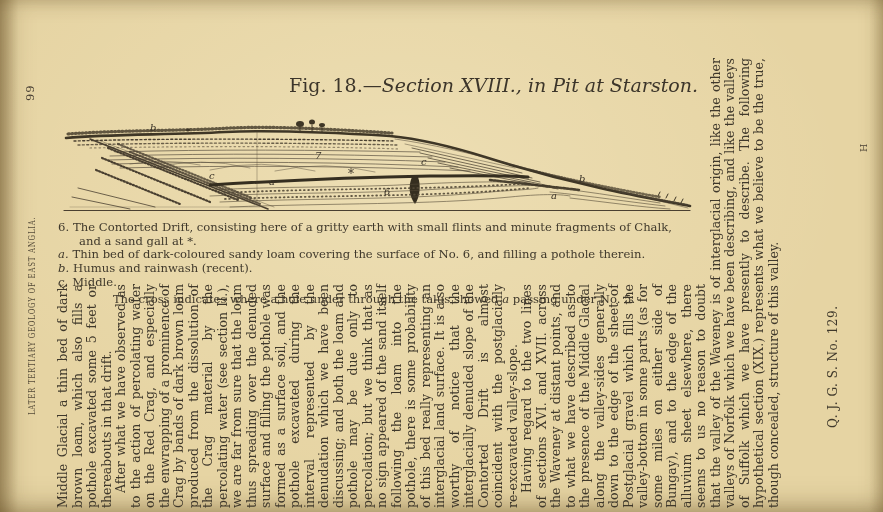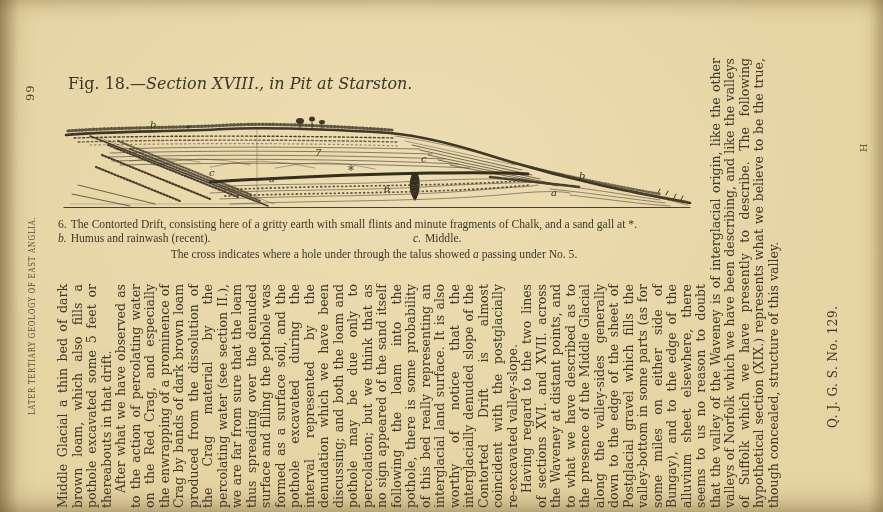--- a/index.html
+++ b/index.html
@@ -51,35 +51,34 @@
     font-size:12px;letter-spacing:.5px;color:#3f382b;white-space:nowrap;
   }
   .sheet-sig{
     position:absolute;top:858px;left:360px;
     font-size:9.5px;color:#4a4134;
   }
 
   
   .figure{position:absolute;top:70px;left:58px;width:640px;}
   .fig-title{
-    text-align:left;font-size:16px;color:#3c352a;
+    text-align:right;font-size:19px;color:#3c352a;
     margin:4px 0 22px 10px;white-space:nowrap;
   }
   .fig-title em{font-style:italic;}
   .engraving{display:block;margin-left:2px;}
   .fig-caption{
     margin-top:9px;
     font-size:11.6px;line-height:13.7px;color:#3f382b;
     width:632px;
-    font-family:Liberation Serif, serif;
   }
   .cap-item{padding-left:21px;text-indent:-21px;margin:0;}
   .cap-label{margin-right:4px;}
   .cap-label.it, .cap-var{font-style:italic;}
-  .cap-row{display:flex;}
+  .cap-row{display:flex;flex-direction:column;}
   .cap-row .b-col{width:334px;}
   .cross-note{text-align:center;margin-top:3px;padding-left:0;text-indent:0;}
 
   svg text{font-family:"DejaVu Serif","Liberation Serif",serif;font-style:italic;
            font-size:10px;fill:#3a3328;}
   svg text.star{font-size:12px;font-style:normal;}
 </style>
 </head>
 <body>
 
@@ -200,20 +199,23 @@
       <text x="288" y="60" class="star">*</text>
       <text x="361" y="47">c</text>
       <text x="324" y="77">6</text>
       <text x="519" y="64">b</text>
       <text x="491" y="81">a</text>
     </svg>
 
     <div class="fig-caption">
       <p class="cap-item">
         <span class="cap-label">6.</span><span>The Contorted Drift, consisting here of a gritty earth with small flints and minute fragments of Chalk, and a sand gall at *.</span>
+      </p>
+      <p class="cap-item">
+        <span class="cap-label it">a.</span><span>Thin bed of dark-coloured sandy loam covering the surface of No. 6, and filling a pothole therein.</span>
       </p>
       <div class="cap-row">
         <p class="cap-item b-col">
           <span class="cap-label it">b.</span><span>Humus and rainwash (recent).</span>
         </p>
         <p class="cap-item">
           <span class="cap-label it">c.</span><span>Middle.</span>
         </p>
       </div>
       <p class="cap-item cross-note">

